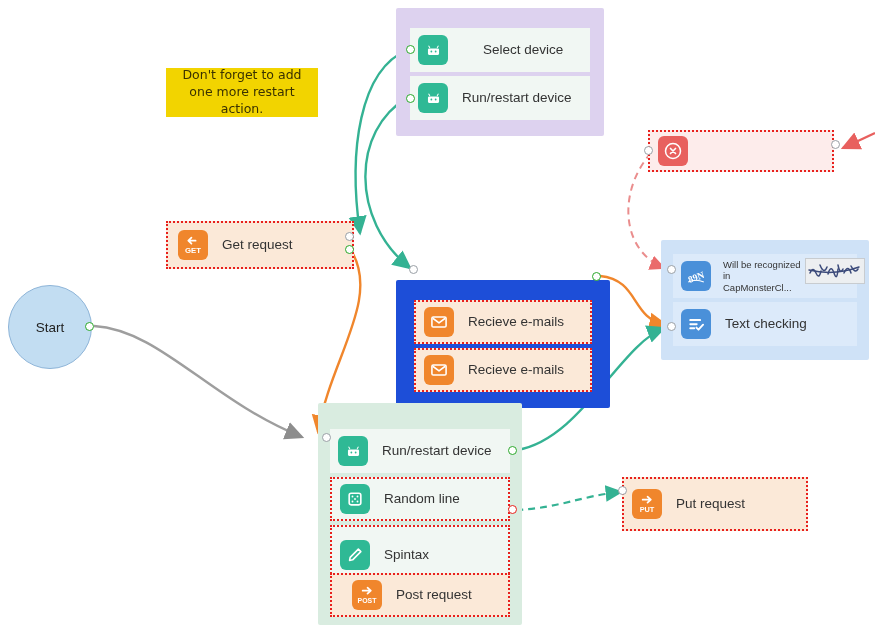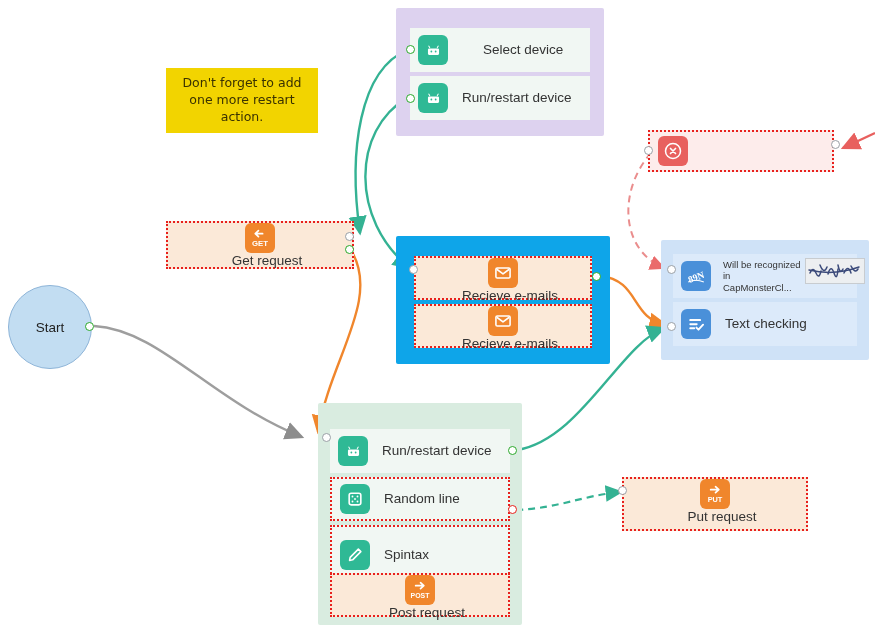--- a/index.html
+++ b/index.html
@@ -3,37 +3,37 @@
 <meta charset="utf-8">
 <style>
   html,body{margin:0;padding:0;background:#ffffff;}
   body{width:875px;height:639px;overflow:hidden;font-family:"Liberation Sans",sans-serif;}
   #canvas{position:relative;width:875px;height:639px;background:#fff;}
   svg.edges{position:absolute;left:0;top:0;width:875px;height:639px;pointer-events:none;}
 
   
   .group{position:absolute;border-radius:2px;}
   .g-purple{background:#ddd2ef;}
-  .g-orange{background:#0ea5e9;}
+  .g-orange{background:#1d4ed8;margin-top:44px;}
   .g-blue{background:#cfe2f7;}
   .g-green{background:#d9ece0;}
 
   
   .node{position:absolute;display:flex;align-items:center;box-sizing:border-box;}
   .node .ico{width:30px;height:30px;border-radius:6px;flex:0 0 30px;
        display:flex;align-items:center;justify-content:center;position:relative;}
   .node .lbl{margin-left:14px;font-size:13.5px;color:#333;line-height:1.15;}
   .ico-teal{background:#2fb995;}
   .ico-orange{background:#f0862c;}
   .ico-red{background:#e8605e;}
   .ico-blue{background:#4a90d9;}
 
   .sel{border:2px dotted #e8201c;}
   .fill-white{background:#f1f7f3;}
-  .fill-orangelite{background:#fbe9d8;flex-direction:column;}
+  .fill-orangelite{background:#fbe9d8;}
   .fill-redlite{background:#fdeceb;}
   .fill-bluelite{background:#dceafa;}
 
   .captxt{margin-left:12px;font-size:9.5px;color:#333;line-height:1.22;width:78px;}
   .capimg{position:absolute;left:132px;top:4px;width:58px;height:24px;background:#eceff1;
      border:1px solid #c8ccd0;overflow:hidden;}
   .capimg svg{display:block;}
 
   
   .note{position:absolute;background:#f2d400;color:#3a3200;font-size:12.5px;
@@ -96,21 +96,21 @@
     <path d="M651,153 C618,190 620,250 664,268" fill="none" stroke="#ea8d8d" stroke-width="2" stroke-dasharray="7,5" marker-end="url(#ar-redl)"></path>
 
     <path d="M875,133 L843,148" fill="none" stroke="#e8605e" stroke-width="2.4" marker-end="url(#ar-red)"></path>
   </svg>
 
   <div class="start" style="left:8px;top:285px;">
     <span>Start</span>
   </div>
   <div class="port green" style="left:85px;top:322px;"></div>
 
-  <div class="note" style="left:166px;top:68px;width:152px;height:65px;">
+  <div class="note" style="left:166px;top:68px;width:152px;height:49px;">
     <span>Don't forget to add one more restart action.</span>
   </div>
 
   <div class="group g-purple" style="left:396px;top:8px;width:208px;height:128px;">
     <div class="node fill-white" style="left:14px;top:20px;width:180px;height:44px;padding:0 8px;gap:21px;">
       <span class="ico ico-teal">
         <svg width="19" height="19" viewBox="0 0 24 24">
             <path fill="#fff" d="M5 11a1.6 1.6 0 0 1 1.6-1.6h10.8A1.6 1.6 0 0 1 19 11v5.2a1.4 1.4 0 0 1-1.4 1.4H6.4A1.4 1.4 0 0 1 5 16.2Z"></path>
             <circle cx="9.3" cy="13.3" r="1.15" fill="#2fb995"></circle>
             <circle cx="14.7" cy="13.3" r="1.15" fill="#2fb995"></circle>

